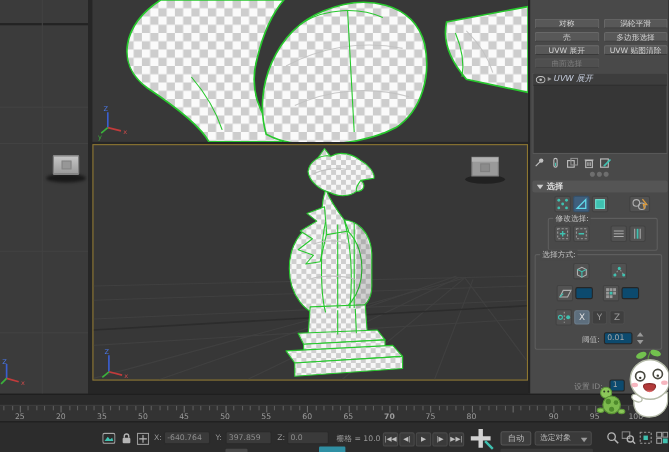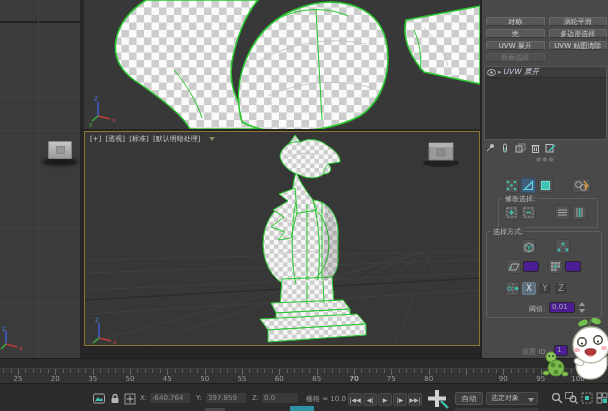--- a/index.html
+++ b/index.html
@@ -30,21 +30,21 @@
 .tb-icon{width:12px;height:12px;display:flex;align-items:center;justify-content:center;cursor:pointer}
 .grip{letter-spacing:1px;color:#6e6e6e;font-size:6px}
 .rollout-hd{left:2px;width:123px;height:11px;background:#555;border-radius:2px;color:#dedede;
   font-size:7.5px;font-weight:bold;line-height:11px;padding-left:4px;cursor:pointer}
 .roll-arrow{display:inline-block;width:0;height:0;border-left:3px solid transparent;border-right:3px solid transparent;border-top:4px solid #cdcdcd;margin-right:3px;vertical-align:middle}
 .icon-btn{position:absolute;width:15px;height:15px;background:#525252;border:1px solid #424242;border-radius:2px;
   display:flex;align-items:center;justify-content:center;cursor:pointer}
 .icon-btn.pressed{background:#3f5f7d;border-color:#35506a}
 .group-box{position:absolute;border:1px solid #5e5e5e;border-radius:2px}
 .group-title{position:absolute;top:-5px;left:4px;background:#494949;padding:0 2px;font-size:7px;color:#c0c0c0}
-.num-field{position:absolute;background:#4c1d95;border:1px solid #262626;border-radius:2px;color:#a9a9a9;font-size:7px;line-height:9px;padding:0 2px;overflow:hidden}
+.num-field{position:absolute;background:#0c4a6e;border:1px solid #262626;border-radius:2px;color:#a9a9a9;font-size:7px;line-height:9px;padding:0 2px;overflow:hidden}
 .axis-btn{position:absolute;width:14px;height:13px;background:#3f3f3f;border:1px solid #4e4e4e;border-radius:2px;color:#9b9b9b;font-size:8px;text-align:center;line-height:12px;cursor:pointer}
 .axis-btn.pressed{background:#5d6e7d;color:#e2e2e2;border-color:#6d7e8d}
 .spinner{position:absolute;width:7px;height:11px;display:flex;flex-direction:column;justify-content:space-between;cursor:pointer}
 .spin-up{width:0;height:0;border-left:3px solid transparent;border-right:3px solid transparent;border-bottom:4px solid #9a9a9a}
 .spin-dn{width:0;height:0;border-left:3px solid transparent;border-right:3px solid transparent;border-top:4px solid #9a9a9a}
 
 #trackstrip{left:0;top:358px;width:608px;height:10px;background:#2a2a2a;border-top:1px solid #1f1f1f}
 #ruler{left:0;top:368px;width:608px;height:15px;background:#333;border-top:1px solid #3e3e3e}
 .tick{position:absolute;top:0;width:1px;height:4px;background:#5c5c5c}
 .tick.major{height:6px;background:#6a6a6a}
@@ -120,27 +120,20 @@
         <line x1="8" y1="20" x2="20" y2="23" stroke="#c23b3b" stroke-width="1.5"></line>
         <line x1="8" y1="20" x2="2" y2="25" stroke="#3bb23b" stroke-width="1.5"></line>
         <text x="4" y="5" fill="#4a78e8" font-size="6">Z</text>
         <text x="22" y="26" fill="#d04a4a" font-size="6">x</text>
         <text x="-1" y="30" fill="#3bb23b" font-size="6">y</text>
       </g>
     </svg>
   </div>
 
   <div id="vp-main" class="ab">
-    <div class="ab vp-label">
-      <span>[+]</span>
-      <span>[透视]</span>
-      <span>[标准]</span>
-      <span>[默认明暗处理]</span>
-      <span class="shade-arrow"></span>
-    </div>
     <svg width="394" height="213" viewBox="0 0 394 213">
       <g stroke="#404040" fill="none">
         <path d="M0,128 L394,119"></path>
           <path d="M0,141 L394,128"></path>
           <path d="M0,158 L394,141"></path>
         <path d="M0,182 L394,158"></path>
           <path d="M0,212 L340,120"></path>
           <path d="M60,213 L330,119"></path>
         <path d="M140,213 L332,120"></path>
           <path d="M226,213 L337,121"></path>
@@ -246,20 +239,23 @@
       </div>
       <div class="tb-icon">
         <svg width="11" height="10">
             <rect x="1" y="1.5" width="7" height="7.5" fill="none" stroke="#c0c0c0"></rect>
             <line x1="4" y1="8" x2="10" y2="2" stroke="#3fc1b0" stroke-width="1.6"></line>
           </svg>
       </div>
     </div>
     <div class="ab grip" style="left:54px;top:155px">●●●</div>
 
+    <div class="ab rollout-hd" style="top:164px">
+      <span class="roll-arrow"></span><span>选择</span>
+    </div>
 
     <div class="icon-btn" style="left:22px;top:178px">
       <svg width="11" height="11">
           <g fill="#3fc1b0">
             <circle cx="2" cy="2" r="1.3"></circle>
             <circle cx="9" cy="2" r="1.3"></circle>
             <circle cx="2" cy="9" r="1.3"></circle>
             <circle cx="9" cy="9" r="1.3"></circle>
             <circle cx="5.5" cy="5.5" r="1.3"></circle>
           </g>

